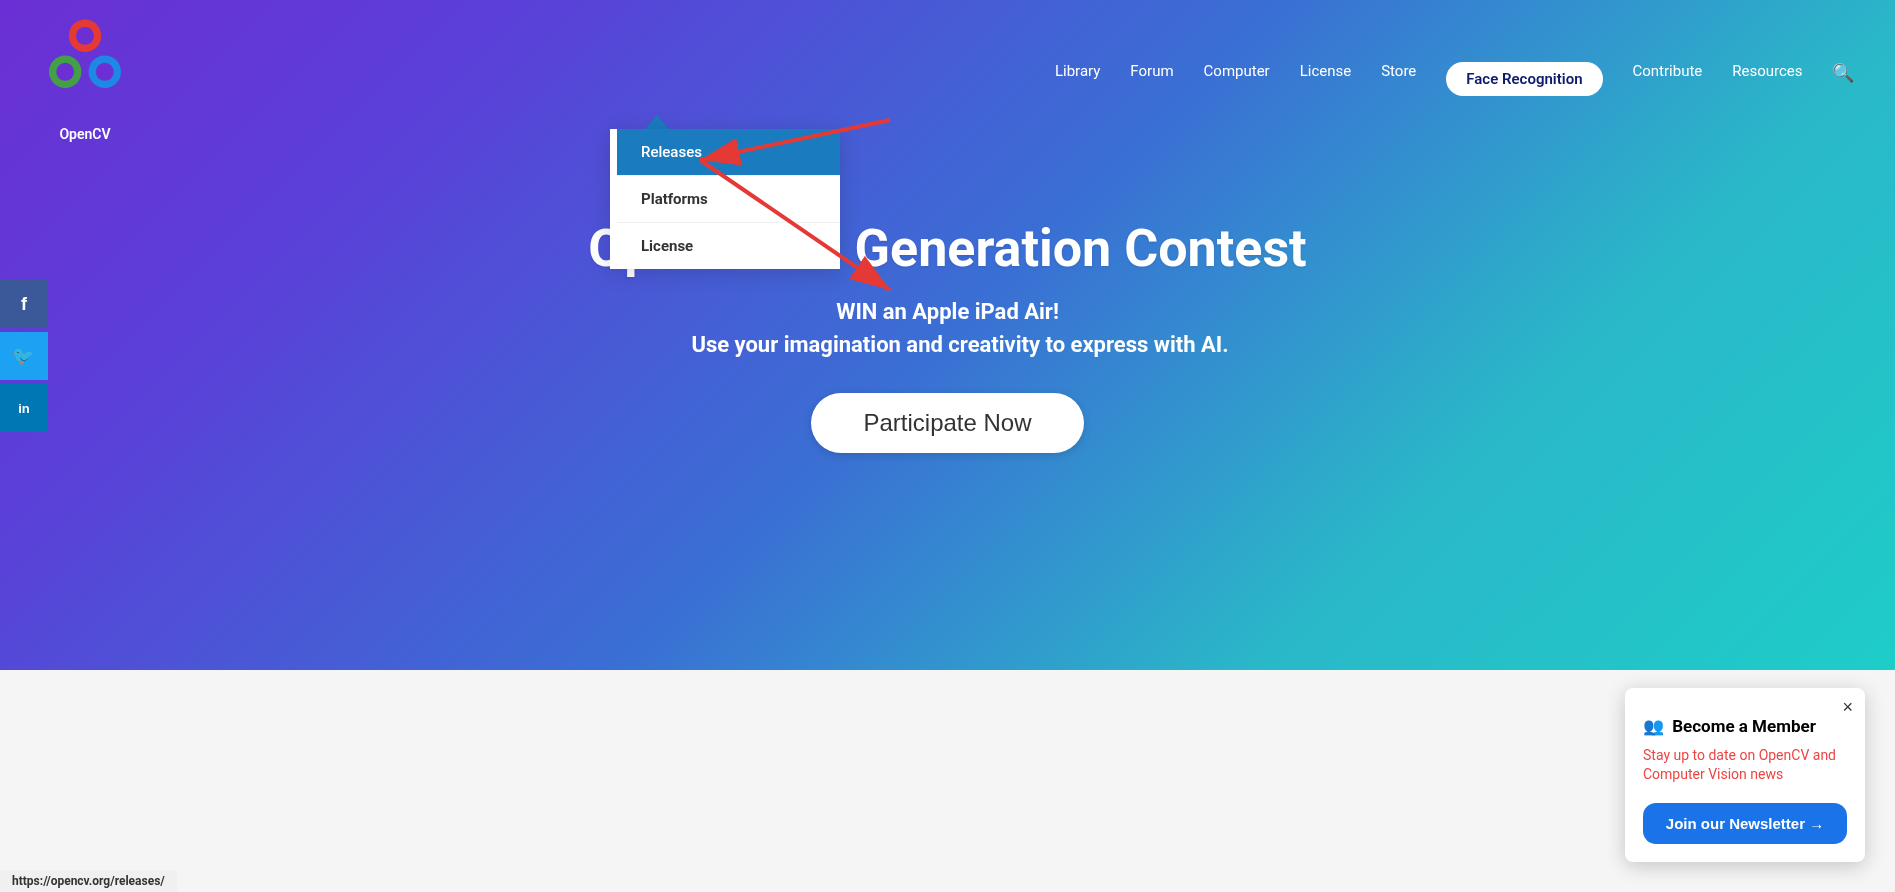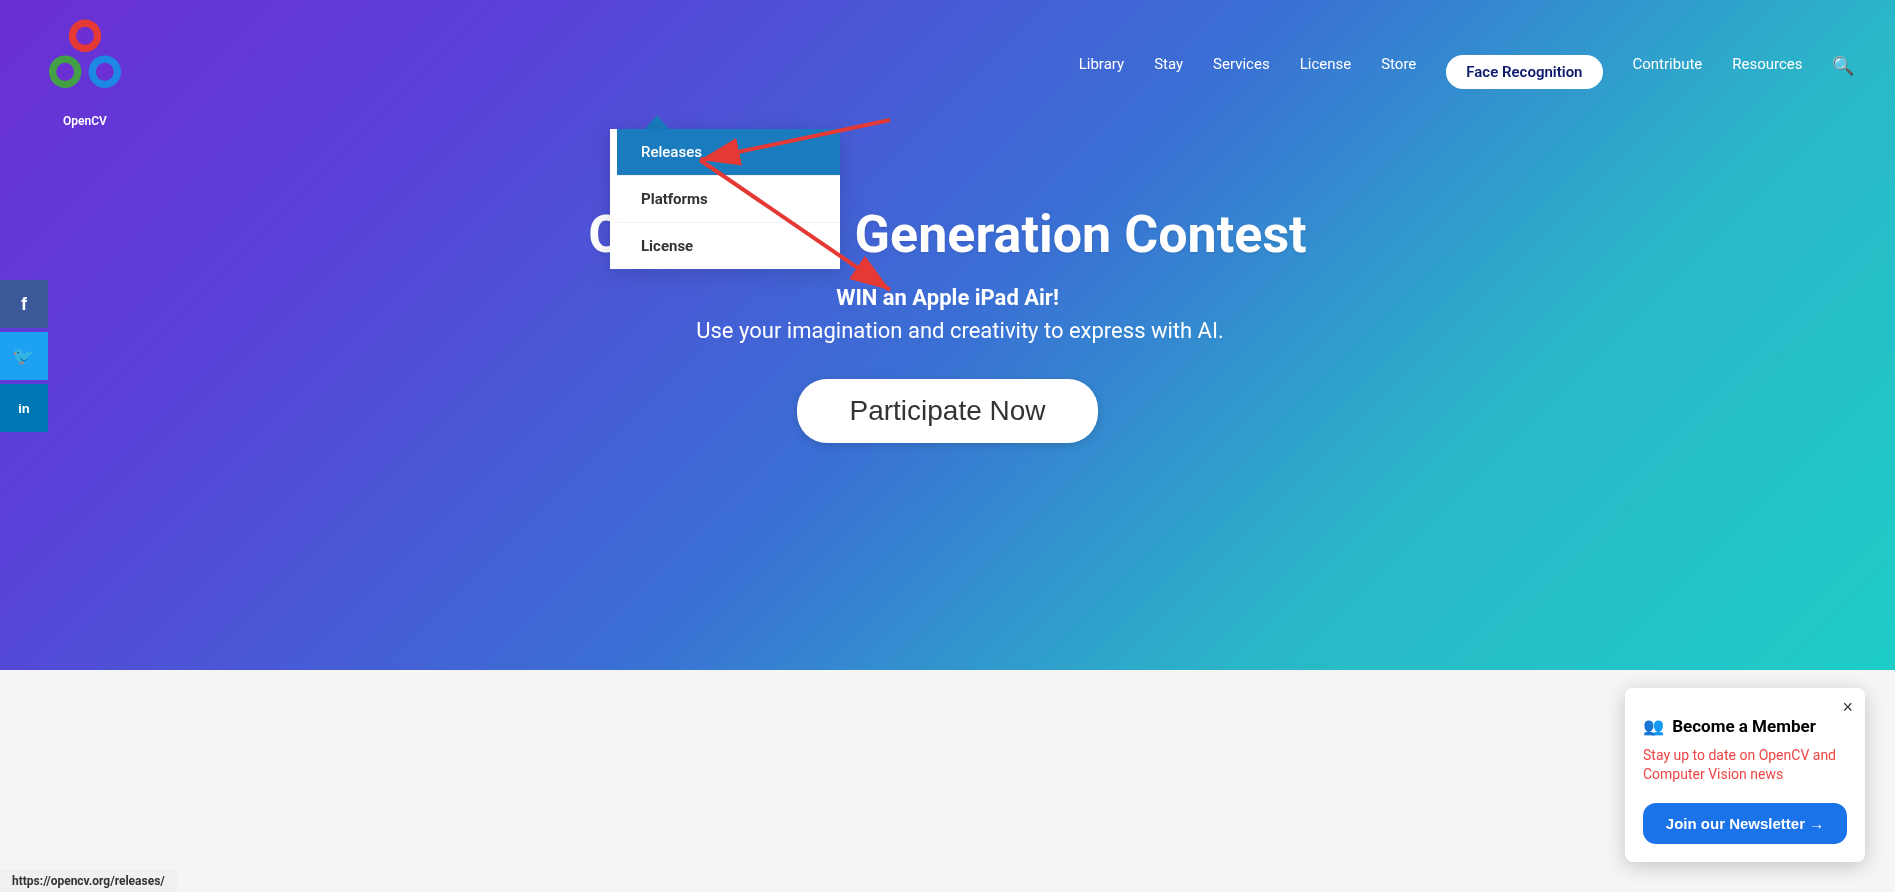--- a/index.html
+++ b/index.html
@@ -30,23 +30,23 @@
       margin-right: auto;
     }
 
     .logo-svg {
       width: 90px;
       height: 90px;
     }
 
     .logo-text {
       color: white;
-      font-size: 12px;
+      font-size: 14px;
       font-weight: 600;
-      margin-top: 8px;
+      margin-top: 20px;
     }
 
     .nav-links {
       display: flex;
       align-items: flex-start;
       gap: 30px;
       margin-left: auto;
     }
 
     .nav-link {
@@ -153,32 +153,32 @@
     .hero-subtitle-bold {
       color: white;
       font-size: 22px;
       font-weight: 700;
       margin-bottom: 8px;
     }
 
     .hero-subtitle {
       color: white;
       font-size: 22px;
-      font-weight: 400;
+      font-weight: 700;
       margin-bottom: 36px;
       margin-left: 25px;
     }
 
     .participate-btn {
       background: white;
       color: #333;
       border: none;
       border-radius: 30px;
       padding: 16px 52px;
-      font-size: 28px;
+      font-size: 24px;
       font-weight: 500;
       cursor: pointer;
       box-shadow: 0 2px 8px rgba(0,0,0,0.15);
     }
 
     
     .social-sidebar {
       position: absolute;
       left: 0;
       top: 280px;
@@ -307,22 +307,22 @@
         <circle cx="28" cy="62" r="10" fill="#6b2fd4"></circle>
 
         <circle cx="72" cy="62" r="18" fill="#1e88e5"></circle>
         <circle cx="72" cy="62" r="10" fill="#6b2fd4"></circle>
       </svg>
       <span class="logo-text">OpenCV</span>
     </div>
 
     <div class="nav-links">
       <a class="nav-link">Library</a>
-      <a class="nav-link">Stay</a>
-      <a class="nav-link">Services</a>
+      <a class="nav-link">Forum</a>
+      <a class="nav-link">Computer</a>
       <a class="nav-link">License</a>
       <a class="nav-link">Store</a>
       <a class="nav-link nav-link-active">Face Recognition</a>
       <a class="nav-link">Contribute</a>
       <a class="nav-link">Resources</a>
       <button class="search-icon-btn">🔍</button>
     </div>
   </nav>
 
   <div class="dropdown-container">

